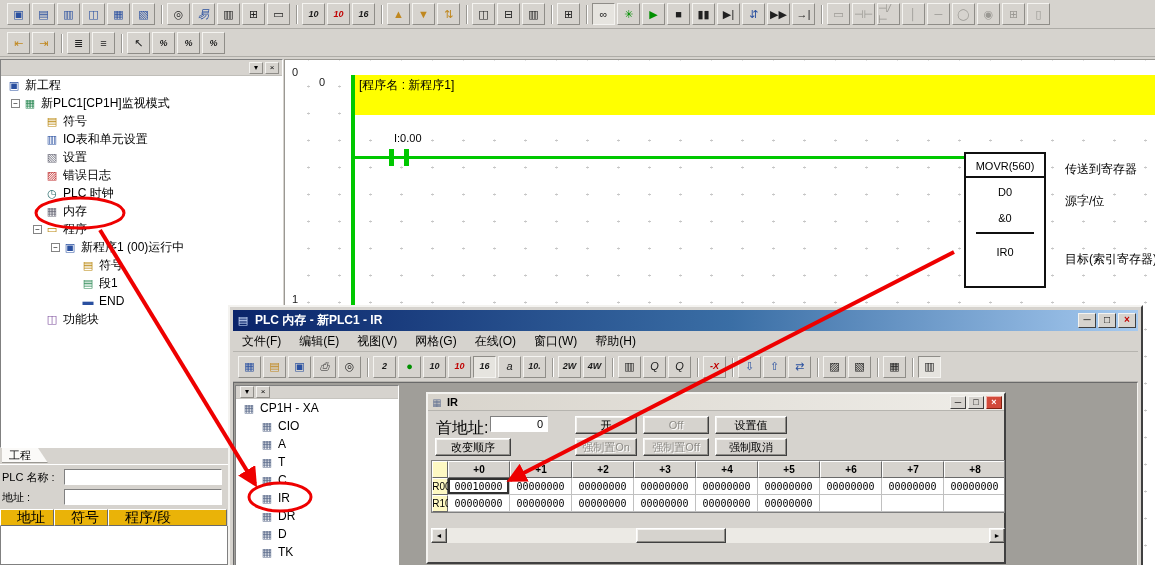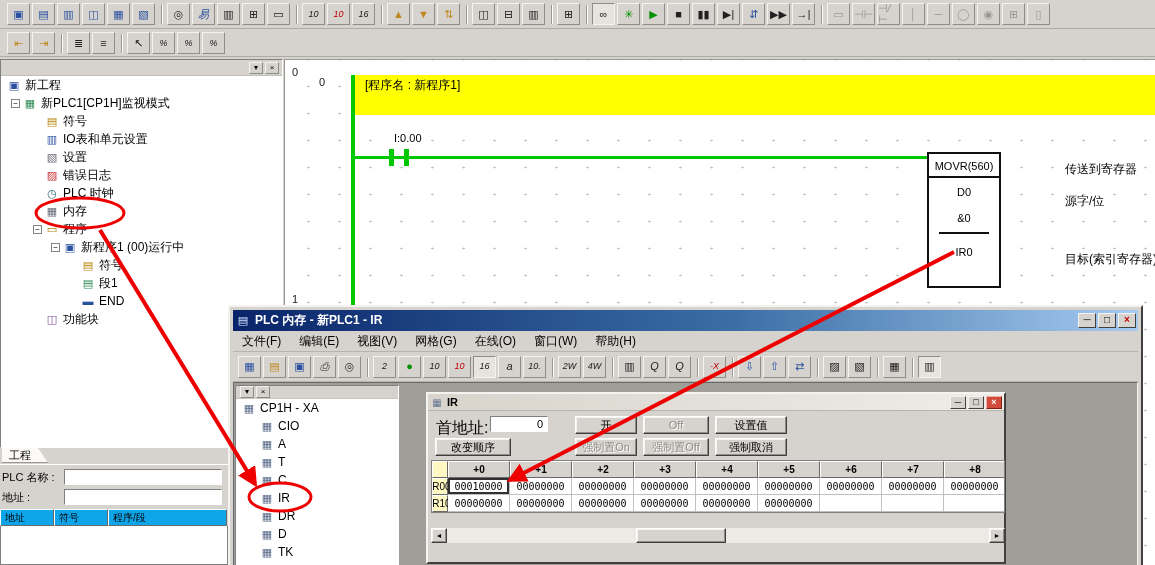--- a/index.html
+++ b/index.html
@@ -15,21 +15,21 @@
   .tb{width:23px;height:22px;margin:0 1px;display:inline-flex;align-items:center;justify-content:center;
       flex:0 0 auto;font-size:11px;line-height:1;background:#d6d3ce;color:#1a1a1a;
       border:1px solid;border-color:#f4f3f0 #8f8d88 #8f8d88 #f4f3f0}
   .tb.sp{margin-left:11px;position:relative}
   .tb.sp::before{content:"";position:absolute;left:-7px;top:1px;height:19px;width:0;
                  border-left:1px solid #9a9893;border-right:1px solid #fff}
   .tb.pressed{border-color:#8f8d88 #f4f3f0 #f4f3f0 #8f8d88;background:#e6e4df}
   .tb.dis{color:#9a9893}
   .tb.green{color:#009000}.tb.red{color:#c00000}.tb.gold{color:#c08820}
   .tb.blue{color:#2a50a0}.tb.dark{color:#202020}
-  .tb.num{font-size:9px;font-weight:normal}
+  .tb.num{font-size:9px;font-weight:bold}
 
   
   .tree-panel{position:absolute;left:0;top:59px;width:283px;height:389px;background:#fff;
               border:1px solid;border-color:#808080 #fff #fff #808080;z-index:2}
   .tp-head{height:16px;background:#d6d3ce;display:flex;justify-content:flex-end;align-items:center;
            padding:1px 3px;border-bottom:1px solid #c0beb9}
   .tp-btn{width:14px;height:12px;font-size:8px;line-height:10px;text-align:center;background:#d6d3ce;
           border:1px solid;border-color:#f4f3f0 #8f8d88 #8f8d88 #f4f3f0;margin-left:2px}
   .titem{height:18px;display:flex;align-items:center;white-space:nowrap;font-size:12px}
   .texp{width:9px;height:9px;border:1px solid #848484;background:#fff;font-size:8px;line-height:7px;
@@ -46,39 +46,39 @@
             border-bottom:1px solid #9a9893;clip-path:polygon(0 0,calc(100% - 10px) 0,100% 100%,0 100%);
             font-size:11px;line-height:14px;padding-left:7px;z-index:2}
 
   
   .info-pane{position:absolute;left:0;top:464px;width:228px;height:101px;background:#d6d3ce;
              border-top:1px solid #fff;z-index:2}
   .ip-row{position:absolute;left:2px;height:18px;display:flex;align-items:center}
   .ip-row .lbl{width:62px;font-size:11px}
   .ip-box{width:158px;height:16px;background:#fff;border:1px solid;border-color:#808080 #fff #fff #808080}
   .ip-headers{position:absolute;top:44px;left:0;display:flex}
-  .ip-h{height:17px;background:#0ea5e9;border:1px solid;border-color:#fff #6a6a6a #6a6a6a #fff;
-        display:flex;align-items:center;padding-left:4px;font-size:10px}
+  .ip-h{height:17px;background:#eab308;border:1px solid;border-color:#fff #6a6a6a #6a6a6a #fff;
+        display:flex;align-items:center;padding-left:16px;font-size:14px}
   .ip-h:nth-child(1){width:54px}.ip-h:nth-child(2){width:54px}.ip-h:nth-child(3){width:119px}
   .ip-list{position:absolute;top:61px;left:0;right:0;bottom:0;background:#fff;
            border:1px solid #808080;border-top:none}
 
   
   .ladder{position:absolute;left:284px;top:59px;width:871px;height:506px;background:#fff;
           border-left:1px solid #9a9893;border-top:1px solid #9a9893;z-index:1;
           background-image:radial-gradient(#c6c6c6 1px,transparent 1.3px);
           background-size:31px 27px;background-position:70px 40px}
   .lnum{position:absolute;font-size:11px;color:#202020}
   .banner{position:absolute;left:70px;top:15px;right:0;height:40px;background:#ffff00}
-  .bl{height:20px;line-height:20px;padding-left:10px;font-size:12px;white-space:nowrap}
+  .bl{height:20px;line-height:20px;padding-left:4px;font-size:12px;white-space:nowrap}
   .rail{position:absolute;left:66px;top:15px;width:4px;height:232px;background:#00c800}
   .rung-line{position:absolute;left:70px;top:96px;width:609px;height:3px;background:#00c800}
   .cbar{position:absolute;width:5px;height:17px;top:89px;background:#00c800}
   .clabel{position:absolute;left:109px;top:72px;font-size:11px;white-space:nowrap}
-  .movr{position:absolute;left:642px;top:92px;width:74px;height:136px;border:2px solid #101010;background:#fff}
+  .movr{position:absolute;left:679px;top:92px;width:82px;height:136px;border:2px solid #101010;background:#fff}
   .movr-title{height:24px;line-height:24px;text-align:center;border-bottom:2px solid #101010;font-size:11px}
   .m-op1,.m-val,.m-op2{position:absolute;left:0;right:0;text-align:center;font-size:11px}
   .m-op1{top:32px}.m-val{top:58px}.m-op2{top:92px}
   .m-sep{position:absolute;left:10px;right:10px;top:78px;border-top:2px solid #101010}
   .lcomment{position:absolute;left:780px;font-size:12px;white-space:nowrap}
 
   
   .memwin{position:absolute;left:228px;top:305px;width:915px;height:300px;background:#d6d3ce;z-index:10;
           border:2px solid;border-color:#f4f3f0 #404040 #404040 #f4f3f0}
   .mw-title{position:absolute;left:3px;top:3px;right:3px;height:21px;display:flex;align-items:center;

